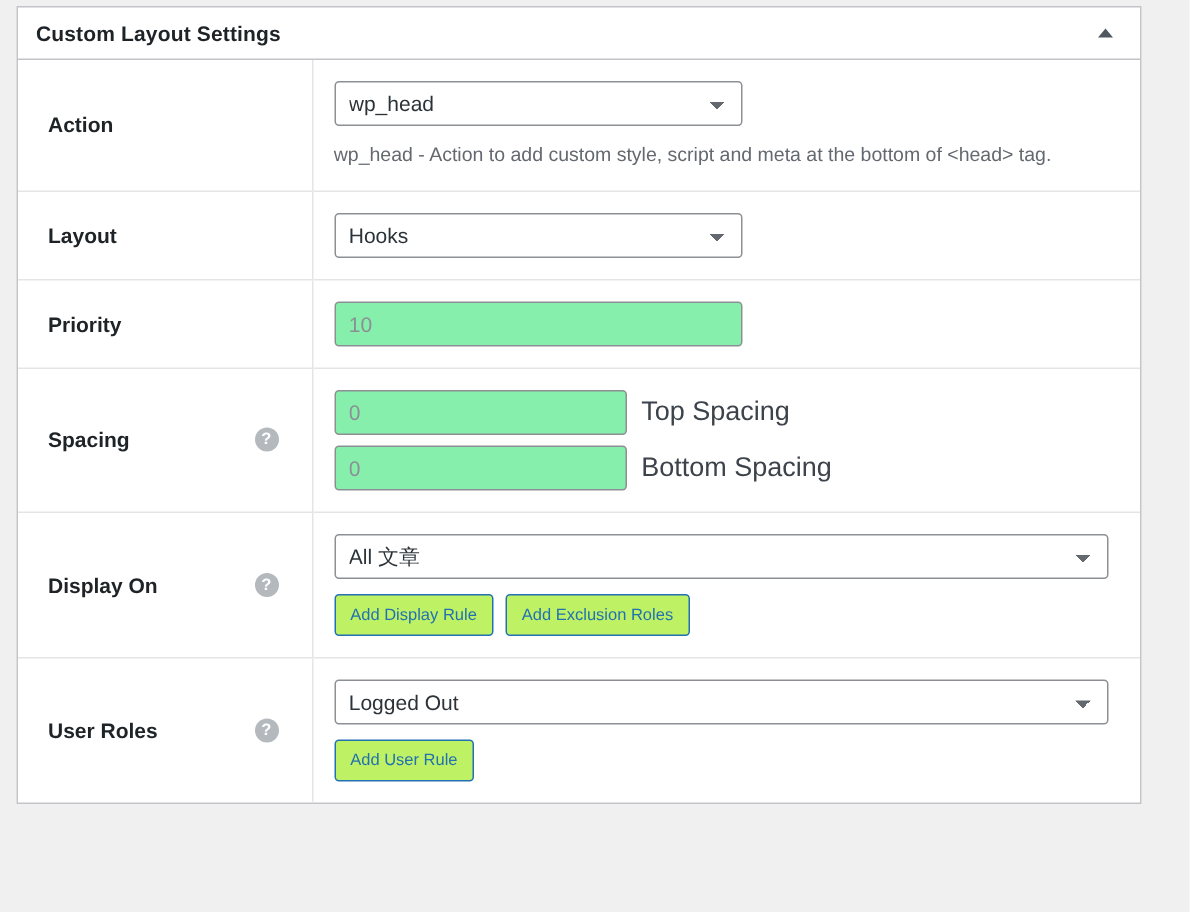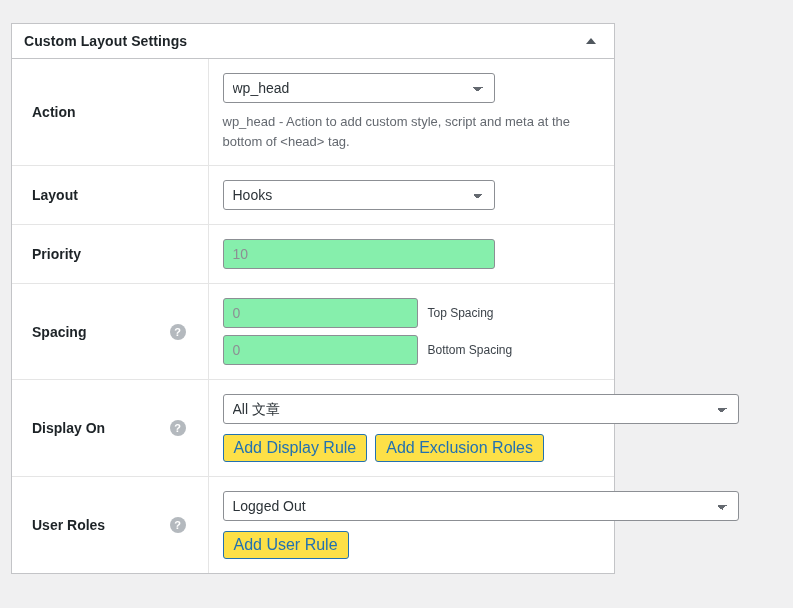--- a/index.html
+++ b/index.html
@@ -12,22 +12,22 @@
     background: #f0f0f1;
     font-family: "Liberation Sans", sans-serif;
     font-size: 14px;
     color: #3c434a;
     overflow: hidden;
   }
 
   .metabox {
     position: absolute;
     left: 11px;
-    top: 23px;
-    width: 604px;
+    top: 4px;
+    width: 750px;
     background: #ffffff;
     border: 1px solid #c3c4c7;
     box-sizing: border-box;
   }
 
   
   .metabox-header {
     position: relative;
     height: 35px;
     border-bottom: 1px solid #c3c4c7;
@@ -165,39 +165,39 @@
     line-height: 1.5;
   }
 
   .spacing-line {
     display: flex;
     align-items: center;
   }
   .spacing-line + .spacing-line { margin-top: 7px; }
   .spacing-label {
     margin-left: 10px;
-    font-size: 12px;
+    font-size: 18px;
     color: #3c434a;
   }
 
   .button-row {
     margin-top: 10px;
     display: flex;
     gap: 8px;
   }
   .wp-button {
     box-sizing: border-box;
     height: 28px;
     padding: 0 10px;
     border: 1px solid #2271b1;
     border-radius: 3px;
-    background: #fde047;
+    background: #bef264;
     color: #2271b1;
     font-family: "Liberation Sans", sans-serif;
-    font-size: 16px;
+    font-size: 11px;
     line-height: 26px;
     cursor: pointer;
     white-space: nowrap;
   }
 </style>
 </head>
 <body>
 
 <div class="metabox">
 

